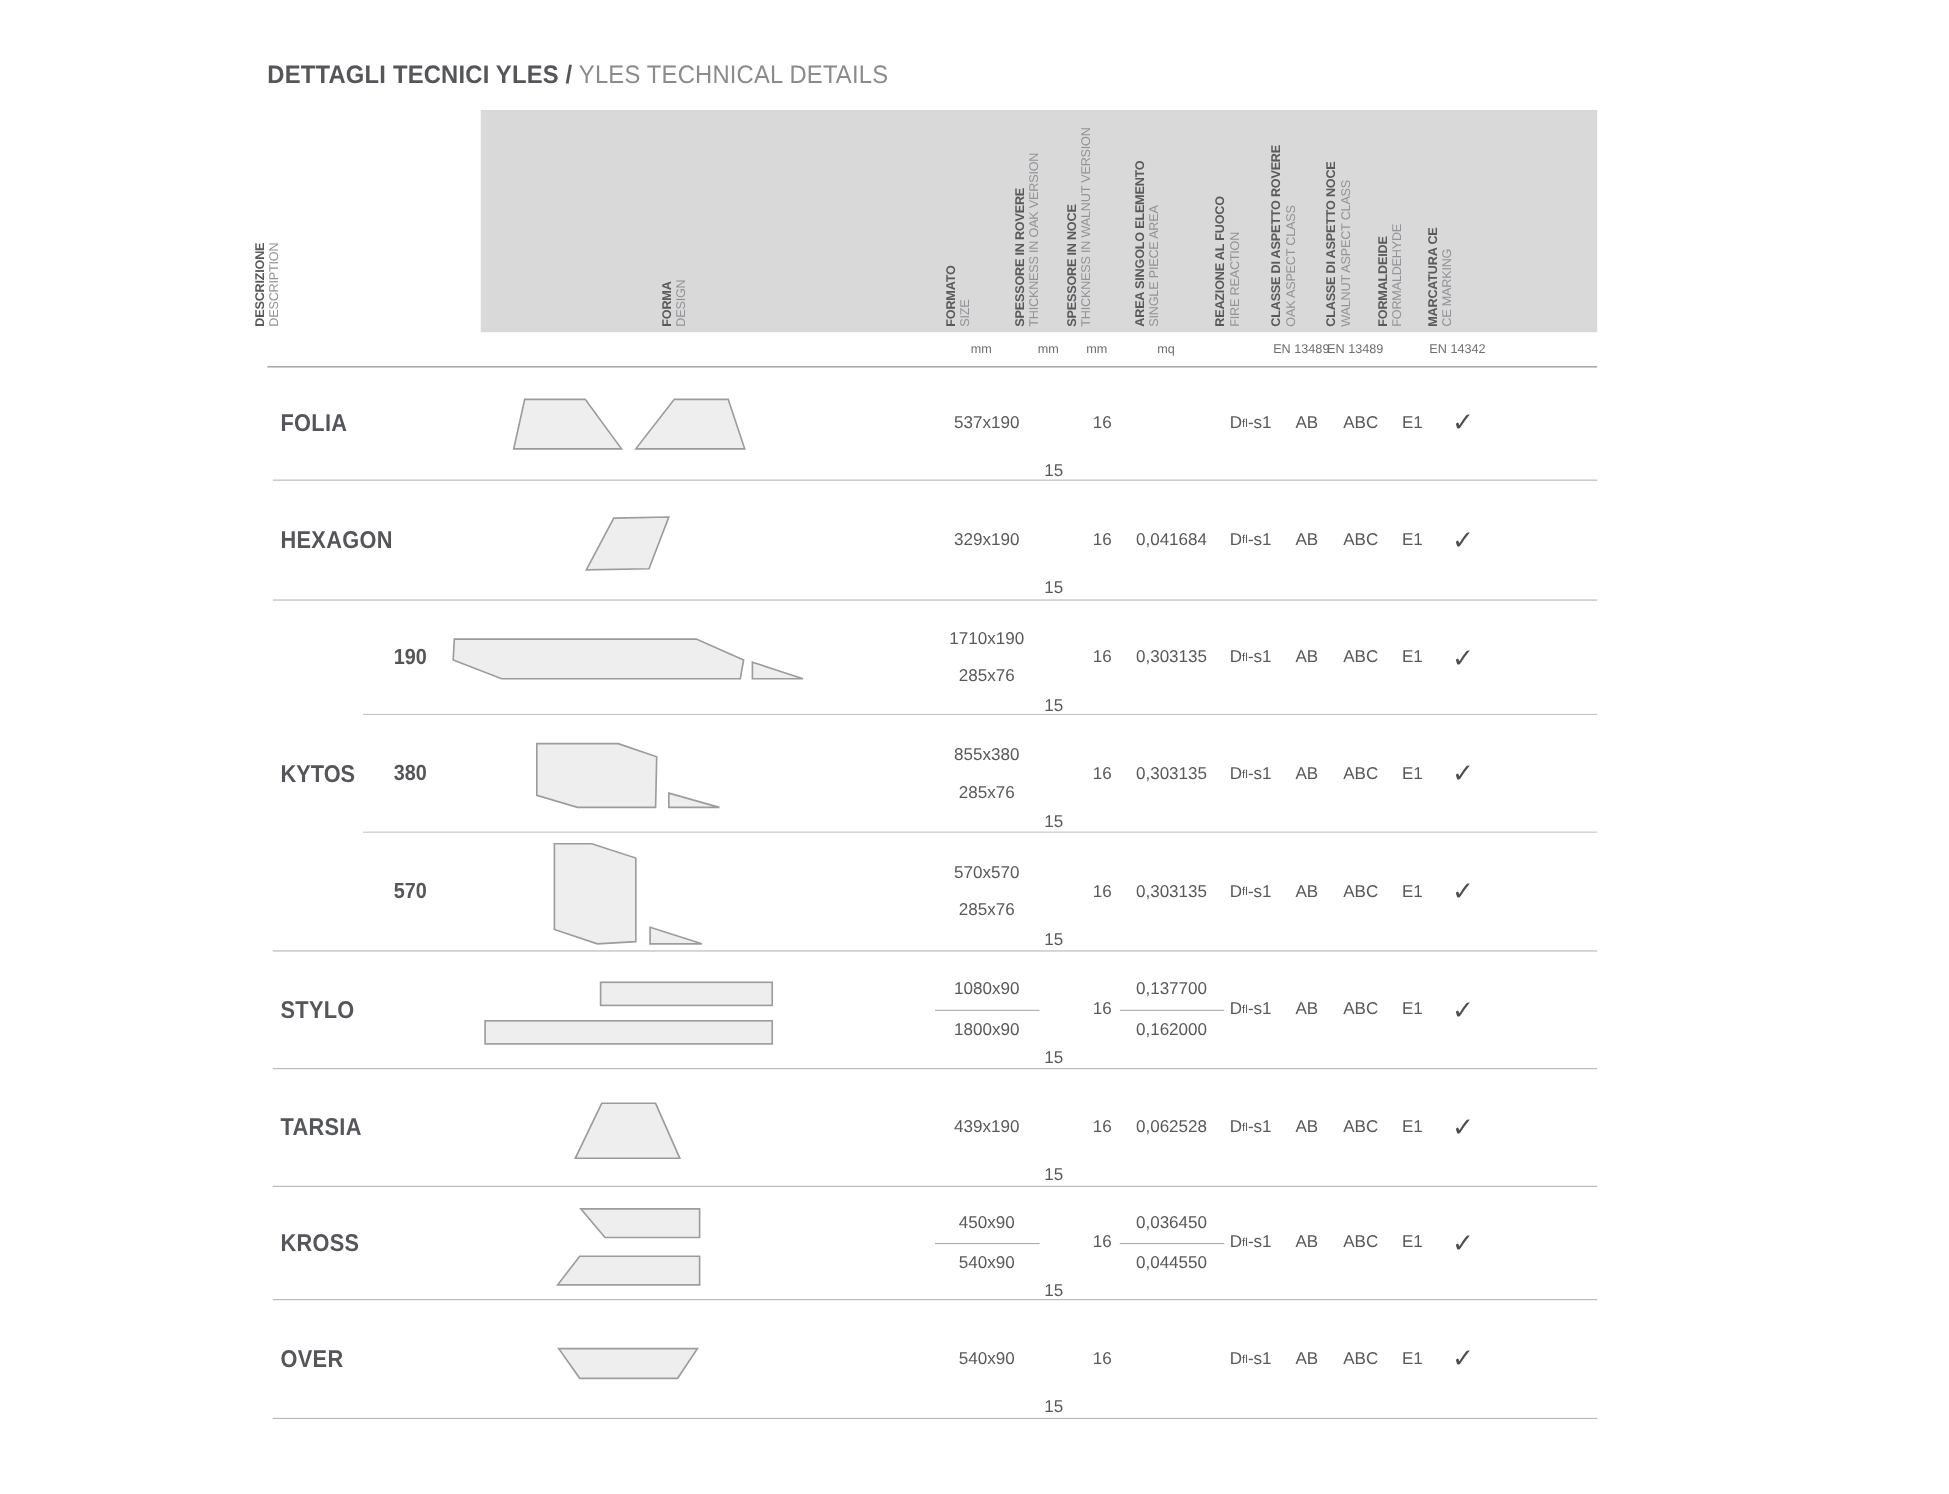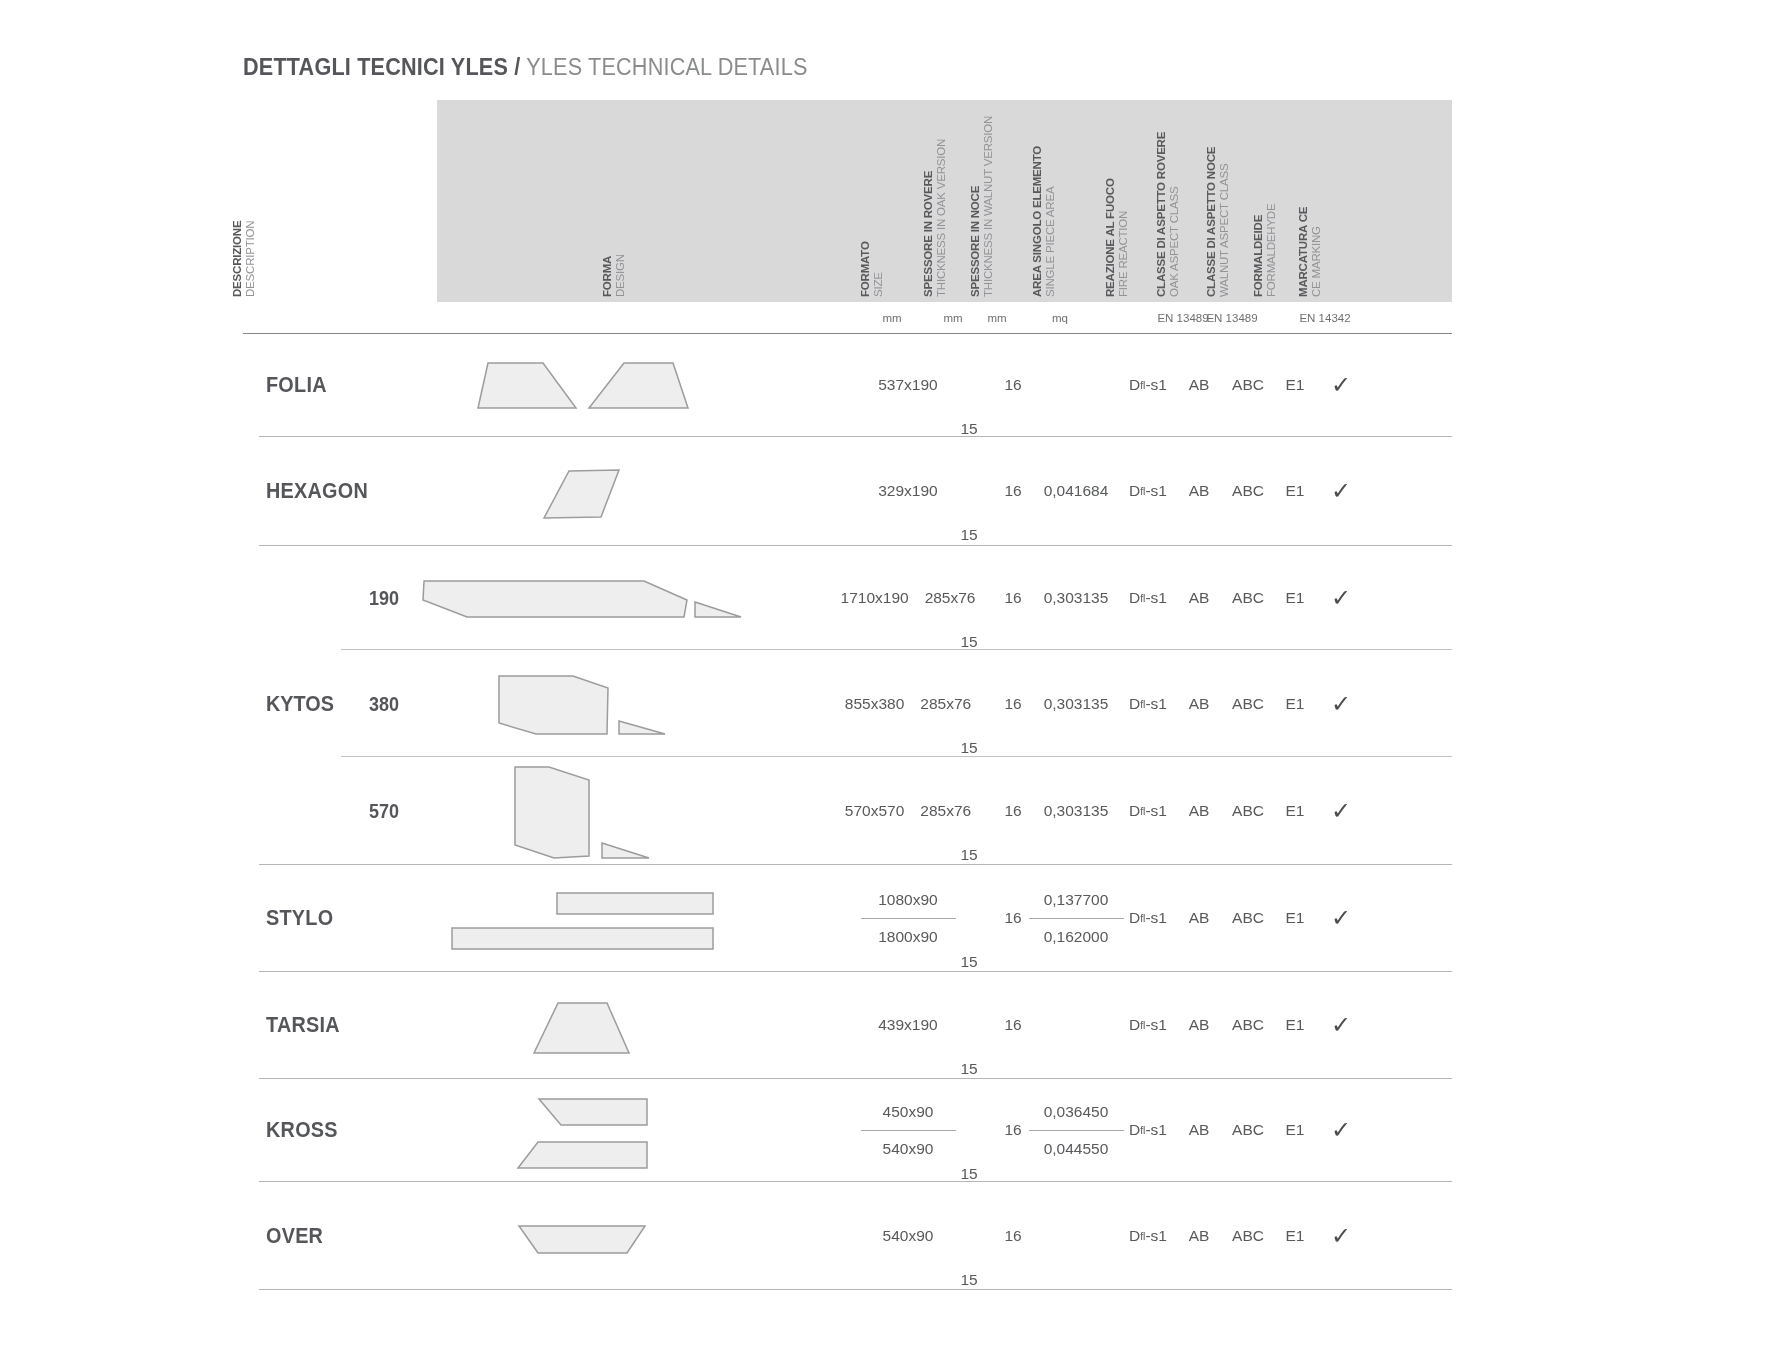--- a/index.html
+++ b/index.html
@@ -18,21 +18,21 @@
           border-bottom:1px solid #87888a;}
   .grayband{position:absolute;left:194px;top:0;width:1098px;height:202px;background:#d9d9da;}
   .vlabel{position:absolute;bottom:36px;transform:rotate(-90deg);
           transform-origin:left bottom;white-space:nowrap;line-height:13px;font-size:11.5px;}
   .vlabel .l-it{display:block;font-weight:700;color:#58595b;letter-spacing:-0.2px;}
   .vlabel .l-en{display:block;font-weight:400;color:#919396;letter-spacing:-0.2px;}
   .unit{position:absolute;top:207px;height:22px;display:flex;align-items:center;
         justify-content:center;font-size:11.5px;color:#6d6e70;}
 
   
-  .rows{position:absolute;left:16px;top:333px;width:1297px;}
+  .rows{position:absolute;left:5px;top:333px;width:1297px;}
   .row{position:relative;width:1297px;border-bottom:1px solid #b5b5b7;box-sizing:border-box;}
   .row.sub{border-bottom:none;}
   .partial-line{position:absolute;left:82px;right:0;bottom:0;height:1px;background:#c3c3c5;}
   .row-label{position:absolute;left:7px;top:50%;transform:translateY(-50%) scaleX(0.9);
              transform-origin:left center;font-size:22px;font-weight:700;color:#55565a;
              letter-spacing:0.3px;white-space:nowrap;}
   .sub-label{position:absolute;left:95px;width:60px;top:50%;transform:translateY(-50%) scaleX(0.9);
              font-size:20px;font-weight:700;color:#55565a;text-align:center;}
   .group-label{position:absolute;left:7px;top:50%;transform:translateY(-50%) scaleX(0.9);
              transform-origin:left center;font-size:22px;font-weight:700;color:#55565a;}
@@ -42,21 +42,21 @@
   .c-size{left:589px;width:120px;text-align:right;}
   .c-toak{left:685px;width:50px;margin-top:44px;}
   .c-twal{left:729px;width:50px;}
   .c-area{left:757px;width:120px;}
   .c-fire{left:849px;width:80px;}
   .c-oak{left:915px;width:50px;}
   .c-wal{left:964px;width:50px;}
   .c-form{left:1011px;width:50px;}
   .c-ce{left:1057px;width:50px;font-size:24px;color:#4c4d4f;}
 
-  .stack{display:flex;flex-direction:row;align-items:center;gap:16px;}
+  .stack{display:flex;flex-direction:column;align-items:center;gap:16px;}
   .stack-div{display:flex;flex-direction:column;align-items:center;gap:9px;}
   .vdiv{width:95px;height:1px;background:#a9aaac;}
 
   .fire sub{font-size:10.5px;}
 
   .shape{position:absolute;}
   .shape polygon,.shape rect{fill:#eeeeef;stroke:#9b9c9e;stroke-width:1.5;}
 </style>
 </head>
 <body>
@@ -280,20 +280,21 @@
     </div>
 
     <div class="row" style="height:107px">
       <div class="row-label">TARSIA</div>
       <svg class="shape" style="left:273px;top:29px" width="99" height="54">
         <polygon points="26,2 75,2 97,52 2,52"></polygon>
       </svg>
       <div class="cell c-size">439x190</div>
       <div class="cell c-toak">15</div>
       <div class="cell c-twal">16</div>
+      <div class="cell c-area">0,062528</div>
       <div class="cell c-fire fire">
             <span>D</span>
             <sub>fl</sub>
             <span>-s1</span>
           </div>
       <div class="cell c-oak">AB</div>
       <div class="cell c-wal">ABC</div>
       <div class="cell c-form">E1</div>
       <div class="cell c-ce">✓</div>
     </div>

